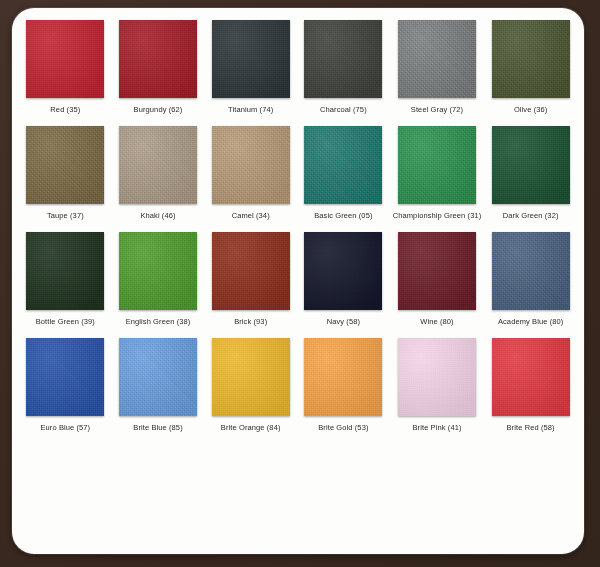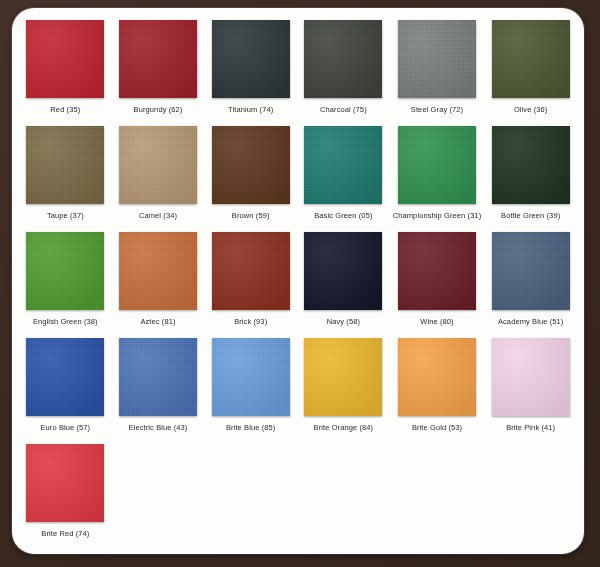--- a/index.html
+++ b/index.html
@@ -125,86 +125,82 @@
         </div>
         <div class="swatch-cell">
           <div class="swatch-chip" style="background-color: rgb(77, 87, 51);"></div>
           <div class="swatch-label">Olive (36)</div>
         </div>
         <div class="swatch-cell">
           <div class="swatch-chip" style="background-color: rgb(122, 106, 70);"></div>
           <div class="swatch-label">Taupe (37)</div>
         </div>
         <div class="swatch-cell">
+          <div class="swatch-chip" style="background-color: rgb(170, 154, 135);"></div>
+          <div class="swatch-label">Khaki (46)</div>
+        </div>
+        <div class="swatch-cell">
           <div class="swatch-chip" style="background-color: rgb(180, 152, 119);"></div>
           <div class="swatch-label">Camel (34)</div>
         </div>
         <div class="swatch-cell">
-          <div class="swatch-chip" style="background-color: rgb(93, 55, 32);"></div>
-          <div class="swatch-label">Brown (59)</div>
-        </div>
-        <div class="swatch-cell">
           <div class="swatch-chip" style="background-color: rgb(30, 122, 110);"></div>
           <div class="swatch-label">Basic Green (05)</div>
         </div>
         <div class="swatch-cell">
           <div class="swatch-chip" style="background-color: rgb(46, 145, 80);"></div>
           <div class="swatch-label">Championship Green (31)</div>
         </div>
         <div class="swatch-cell">
+          <div class="swatch-chip" style="background-color: rgb(29, 82, 52);"></div>
+          <div class="swatch-label">Dark Green (32)</div>
+        </div>
+        <div class="swatch-cell">
           <div class="swatch-chip" style="background-color: rgb(31, 51, 32);"></div>
           <div class="swatch-label">Bottle Green (39)</div>
         </div>
         <div class="swatch-cell">
           <div class="swatch-chip" style="background-color: rgb(79, 155, 47);"></div>
           <div class="swatch-label">English Green (38)</div>
         </div>
         <div class="swatch-cell">
-          <div class="swatch-chip" style="background-color: rgb(195, 113, 58);"></div>
-          <div class="swatch-label">Aztec (81)</div>
-        </div>
-        <div class="swatch-cell">
           <div class="swatch-chip" style="background-color: rgb(140, 48, 31);"></div>
           <div class="swatch-label">Brick (93)</div>
         </div>
         <div class="swatch-cell">
           <div class="swatch-chip" style="background-color: rgb(20, 23, 43);"></div>
           <div class="swatch-label">Navy (58)</div>
         </div>
         <div class="swatch-cell">
           <div class="swatch-chip" style="background-color: rgb(107, 31, 41);"></div>
           <div class="swatch-label">Wine (80)</div>
         </div>
         <div class="swatch-cell">
           <div class="swatch-chip" style="background-color: rgb(74, 97, 126);"></div>
-          <div class="swatch-label">Academy Blue (51)</div>
+          <div class="swatch-label">Academy Blue (80)</div>
         </div>
         <div class="swatch-cell">
           <div class="swatch-chip" style="background-color: rgb(42, 83, 168);"></div>
           <div class="swatch-label">Euro Blue (57)</div>
         </div>
         <div class="swatch-cell">
-          <div class="swatch-chip" style="background-color: rgb(74, 116, 180);"></div>
-          <div class="swatch-label">Electric Blue (43)</div>
-        </div>
-        <div class="swatch-cell">
           <div class="swatch-chip" style="background-color: rgb(106, 157, 219);"></div>
           <div class="swatch-label">Brite Blue (85)</div>
         </div>
         <div class="swatch-cell">
           <div class="swatch-chip" style="background-color: rgb(234, 183, 46);"></div>
           <div class="swatch-label">Brite Orange (84)</div>
         </div>
         <div class="swatch-cell">
           <div class="swatch-chip" style="background-color: rgb(244, 162, 74);"></div>
           <div class="swatch-label">Brite Gold (53)</div>
         </div>
         <div class="swatch-cell">
           <div class="swatch-chip" style="background-color: rgb(242, 211, 230);"></div>
           <div class="swatch-label">Brite Pink (41)</div>
         </div>
         <div class="swatch-cell">
           <div class="swatch-chip" style="background-color: rgb(224, 58, 67);"></div>
-          <div class="swatch-label">Brite Red (74)</div>
+          <div class="swatch-label">Brite Red (58)</div>
         </div>
       </div>
   </div>
 </div>
 
 </body></html>

